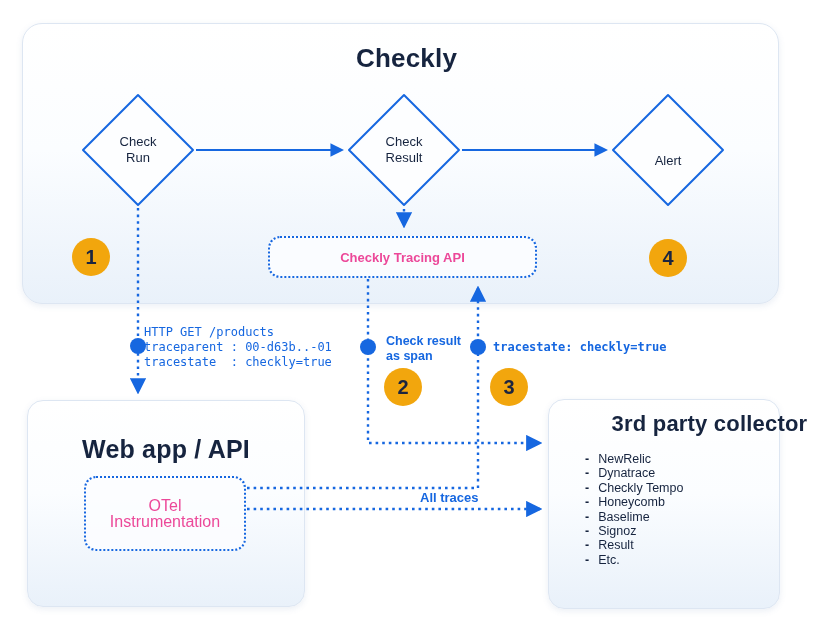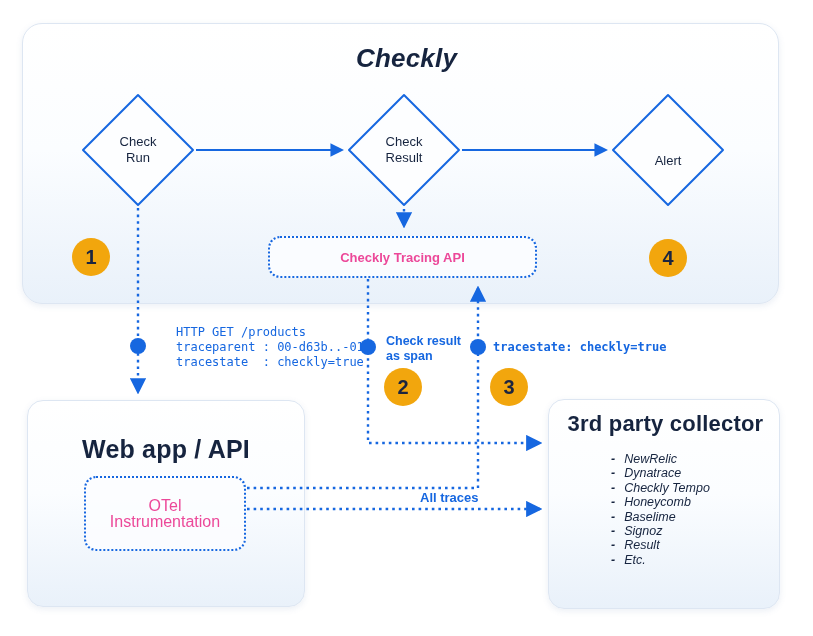--- a/index.html
+++ b/index.html
@@ -26,23 +26,23 @@
   .panel-collector { left:548px; top:399px; width:232px; height:210px; border-radius:16px; }
 
   .panel-title {
     position:absolute;
     width:100%;
     text-align:center;
     font-weight:700;
     color:#16243f;
     letter-spacing:.2px;
   }
-  .title-checkly   { top:43px;  font-size:26px;font-style:italic; }
+  .title-checkly   { top:43px;  font-size:26px; }
   .title-webapp    { top:416px; left:27px;  width:278px; font-size:25px;margin-top:19px; }
-  .title-collector { top:411px; left:532px; width:232px; font-size:22px;padding-left:35px; }
+  .title-collector { top:411px; left:576px; width:232px; font-size:22px;padding-left:35px; }
 
   
   .dotted-box {
     position:absolute;
     border:2px dotted #1667e0;
     border-radius:12px;
     background:rgba(252,253,255,0.85);
     display:flex; align-items:center; justify-content:center;
     color:#ec4899;
     text-align:center;
@@ -82,39 +82,38 @@
 
   
   .mono-label {
     position:absolute;
     font-family:"DejaVu Sans Mono", monospace;
     font-size:12px;
     line-height:15px;
     color:#1667e0;
     white-space:pre;
   }
-  .http-label       { left:176px; top:325px; }
+  .http-label       { left:144px; top:325px; }
   .tracestate-label { left:493px; top:340px;font-weight:bold; }
 
   .blue-bold-label {
     position:absolute;
     font-size:12.5px; font-weight:700;
     line-height:14.5px;
     color:#1667e0;
     white-space:pre;
   }
   .span-label      { left:386px; top:334px; }
   .alltraces-label { left:420px; top:491px; font-size:13px; }
 
   
   .collector-list {
     position:absolute;
-    left:611px; top:452px;
+    left:585px; top:452px;
     list-style:none;
-    font-style:italic;
   }
   .collector-list li {
     display:flex;
     font-size:12.5px; font-weight:500;
     line-height:14.4px;
     color:#16243f;
   }
   .collector-list li::before {
     content:"-";
     font-weight:700;

